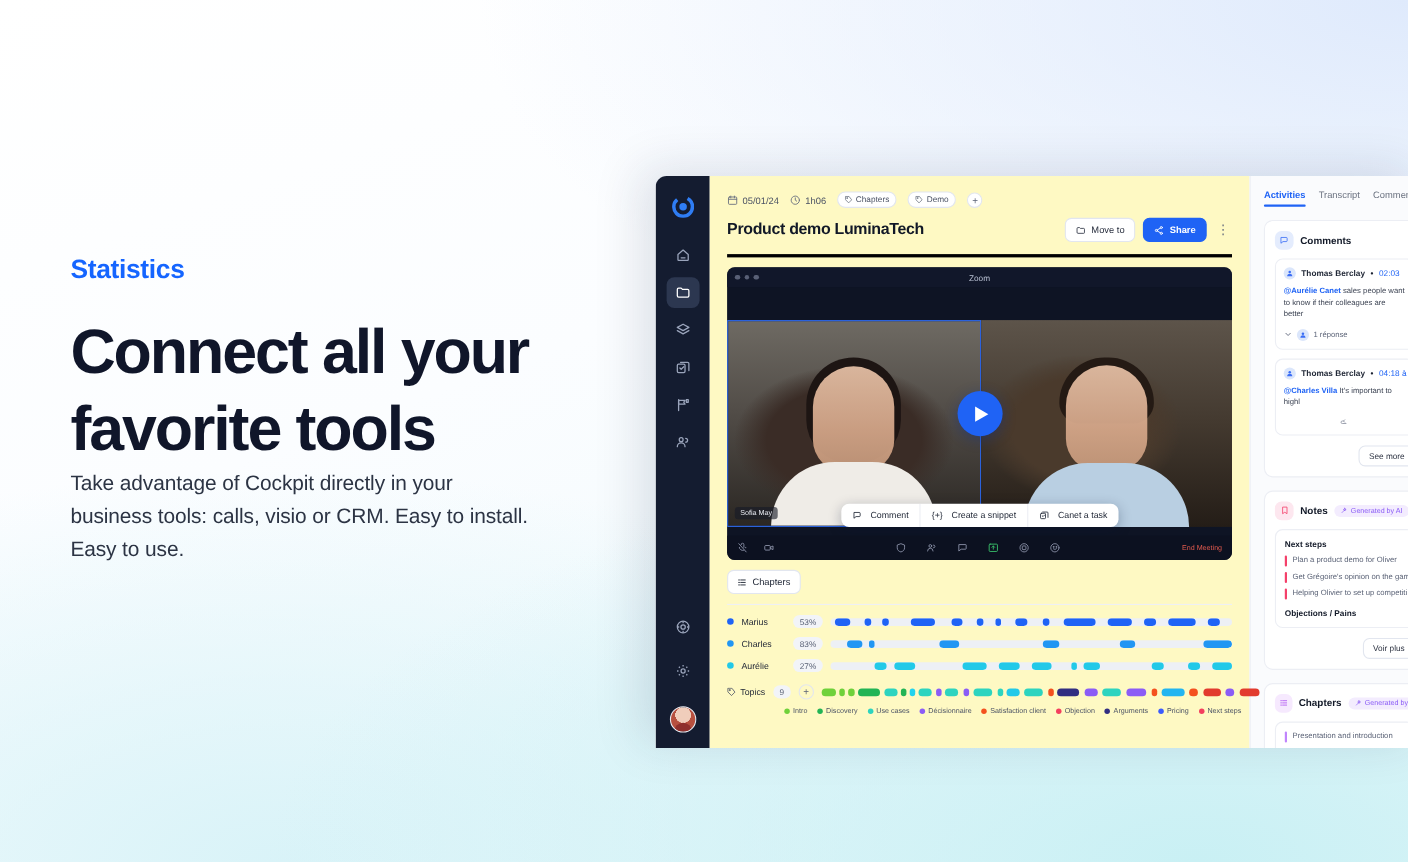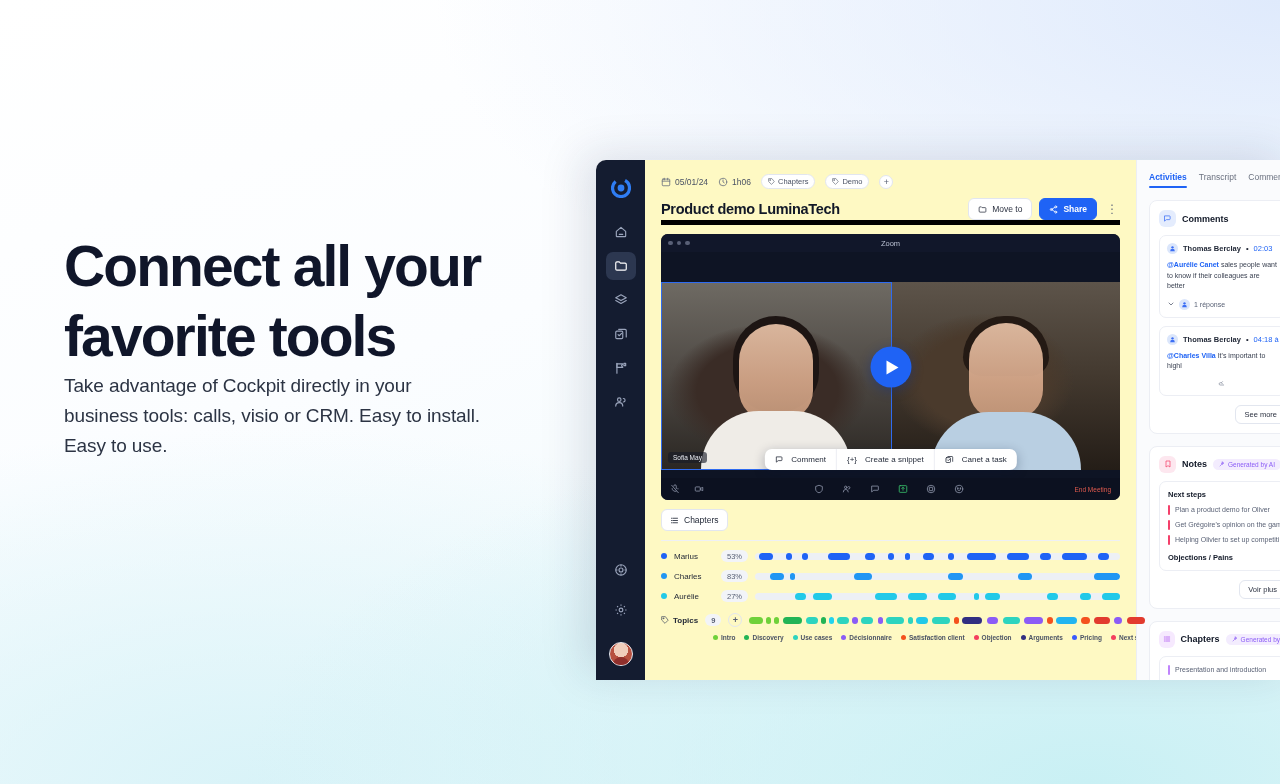--- a/index.html
+++ b/index.html
@@ -76,21 +76,21 @@
           color: #4a5264; }
   .meta .mi { display: flex; align-items: center; gap: 4px; }
   .chip {
     display: inline-flex; align-items: center; gap: 3px;
     border: 1px solid #e2e6ef; border-radius: 20px;
     padding: 2px 6px; font-size: 7.5px; color: #4a5264; background: #fff;
   }
   .chip-add { width: 14px; height: 14px; justify-content: center; padding: 0;
               font-size: 9px; color: #5a6276; }
   .title-row { display: flex; align-items: center; justify-content: space-between;
-               margin-top: 9px; border-bottom: 5px solid #000000; }
+               margin-top: 9px; padding-bottom: 11px; border-bottom: 3px solid #000000; }
   .doc-title { font-size: 14.5px; font-weight: bold; color: #111827;
                letter-spacing: -0.3px; }
   .title-actions { display: flex; align-items: center; gap: 7px; }
   .btn {
     display: inline-flex; align-items: center; gap: 5px;
     font-size: 8.5px; border-radius: 6px; padding: 5px 9px;
     border: 1px solid #e2e6ef; background: #fff; color: #2b3140; white-space: nowrap;
   }
   .btn.primary { background: #1f63f5; border-color: #1f63f5; color: #fff; font-weight: bold; }
   .kebab { color: #6b7280; font-size: 12px; line-height: 1; padding: 0 2px; }
@@ -189,21 +189,21 @@
   .sp-row { display: flex; align-items: center; gap: 7px; margin-bottom: 8px; }
   .sp-dot { width: 6px; height: 6px; border-radius: 50%; flex: 0 0 6px; }
   .sp-name { font-size: 8px; color: #252b38; width: 40px; flex: 0 0 40px; }
   .sp-pct { font-size: 7.5px; color: #5a6276; background: #f2f4f8;
             border-radius: 20px; padding: 1.5px 6px; flex: 0 0 auto; }
   .sp-track { flex: 1; height: 7px; background: #edf0f5; border-radius: 5px;
               position: relative; overflow: hidden; }
   .sp-seg { position: absolute; top: 0; height: 7px; border-radius: 5px; }
 
   
-  .topics { margin: 3px 16px 0 16px; font-weight: bold; }
+  .topics { margin: 3px 16px 0 16px; }
   .tp-row { display: flex; align-items: center; gap: 7px; }
   .tp-label { font-size: 8px; color: #252b38; display: flex; align-items: center; gap: 4px;
               flex: 0 0 auto; }
   .tp-count { font-size: 7.5px; color: #5a6276; background: #f2f4f8;
               border-radius: 20px; padding: 1.5px 6px; }
   .tp-add { width: 14px; height: 14px; border: 1px solid #e2e6ef; border-radius: 50%;
             font-size: 9px; color: #5a6276; display: flex; align-items: center;
             justify-content: center; }
   .tp-track { flex: 1; height: 7px; position: relative; }
   .tp-seg { position: absolute; top: 0; height: 7px; border-radius: 5px; }
@@ -252,20 +252,21 @@
   .chap-li { display: flex; gap: 5px; font-size: 7px; color: #5a6276;
              line-height: 1.45; margin-bottom: 5px; white-space: nowrap; }
   svg { display: block; }
 </style>
 </head>
 <body>
 
 <div class="bg"></div>
 
 <section class="copy">
+  <div class="eyebrow">Statistics</div>
   <h1 class="headline">Connect all your favorite tools</h1>
   <p class="subcopy">Take advantage of Cockpit directly in your business tools: calls, visio or CRM. Easy to install. Easy to use.</p>
 </section>
 
 <div class="app">
 
   <nav class="rail">
     <div class="logo">
       <svg width="20" height="20" viewBox="0 0 20 20">
           <circle cx="10" cy="10" r="8.5" fill="none" stroke="#2f7df4" stroke-width="3.2" stroke-dasharray="34 10"></circle>

